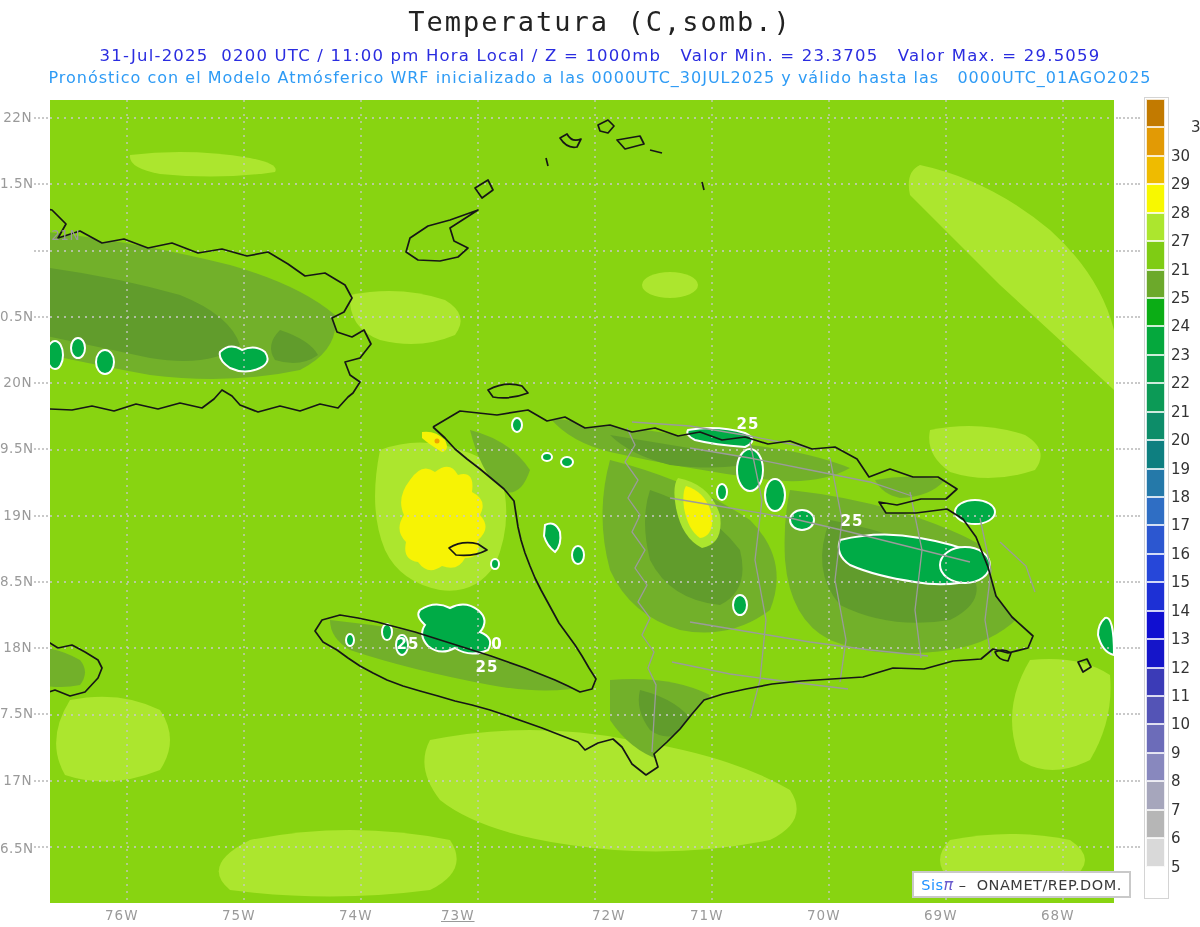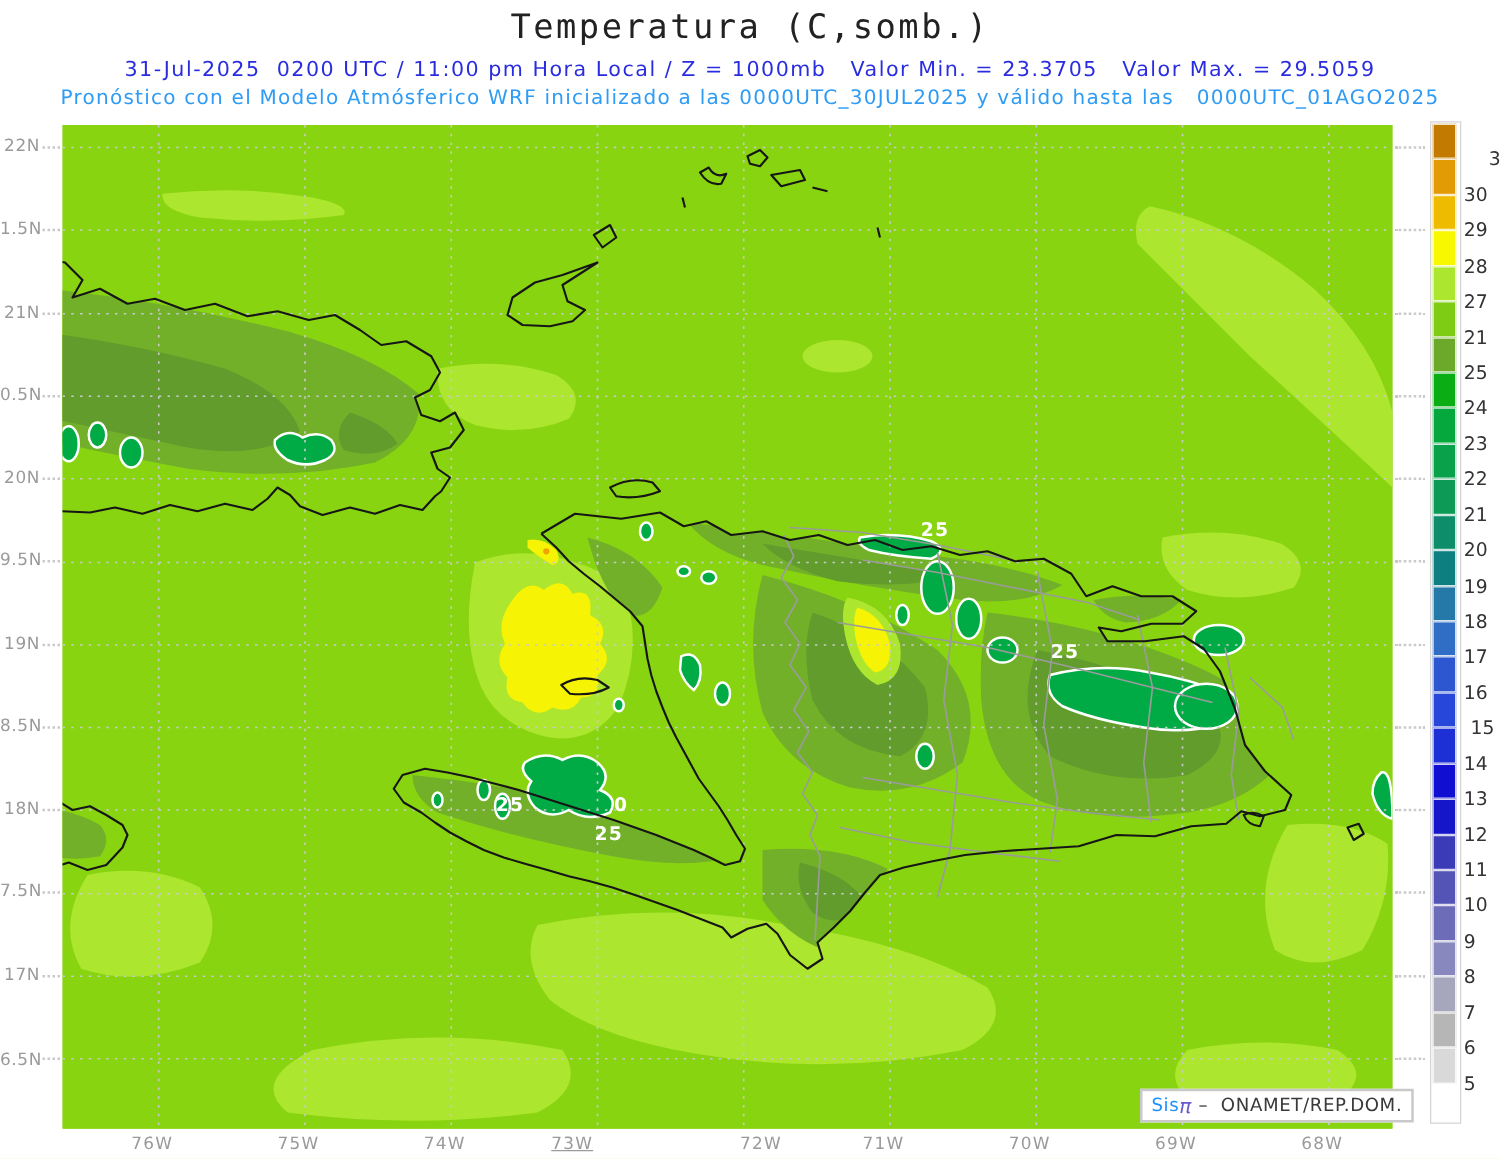--- a/index.html
+++ b/index.html
@@ -196,21 +196,21 @@
 </div>
 
 <div class="cbframe"></div>
 <div id="dyn">
     <div class="latlab" style="top: 109px;">22N</div>
     <div class="stub" style="left: 34px; width: 14px; top: 117px;"></div>
     <div class="stub" style="left: 1116px; width: 24px; top: 117px;"></div>
     <div class="latlab" style="top: 175px;">1.5N</div>
     <div class="stub" style="left: 34px; width: 14px; top: 183px;"></div>
     <div class="stub" style="left: 1116px; width: 24px; top: 183px;"></div>
-    <div class="latlab" style="top: 242px;">21N</div>
+    <div class="latlab" style="top: 227px; margin-left: 48px;">21N</div>
     <div class="stub" style="left: 34px; width: 14px; top: 250px;"></div>
     <div class="stub" style="left: 1116px; width: 24px; top: 250px;"></div>
     <div class="latlab" style="top: 308px;">0.5N</div>
     <div class="stub" style="left: 34px; width: 14px; top: 316px;"></div>
     <div class="stub" style="left: 1116px; width: 24px; top: 316px;"></div>
     <div class="latlab" style="top: 374px;">20N</div>
     <div class="stub" style="left: 34px; width: 14px; top: 382px;"></div>
     <div class="stub" style="left: 1116px; width: 24px; top: 382px;"></div>
     <div class="latlab" style="top: 440px;">9.5N</div>
     <div class="stub" style="left: 34px; width: 14px; top: 448px;"></div>
@@ -279,21 +279,21 @@
     <div class="cblab" style="top: 289px;">25</div>
     <div class="cblab" style="top: 317.429px;">24</div>
     <div class="cblab" style="top: 345.857px;">23</div>
     <div class="cblab" style="top: 374.286px;">22</div>
     <div class="cblab" style="top: 402.714px;">21</div>
     <div class="cblab" style="top: 431.143px;">20</div>
     <div class="cblab" style="top: 459.571px;">19</div>
     <div class="cblab" style="top: 488px;">18</div>
     <div class="cblab" style="top: 516.429px;">17</div>
     <div class="cblab" style="top: 544.857px;">16</div>
-    <div class="cblab" style="top: 573.286px; text-align: center;">15</div>
+    <div class="cblab" style="top: 573.286px;">15</div>
     <div class="cblab" style="top: 601.714px;">14</div>
     <div class="cblab" style="top: 630.143px;">13</div>
     <div class="cblab" style="top: 658.571px;">12</div>
     <div class="cblab" style="top: 687px;">11</div>
     <div class="cblab" style="top: 715.429px;">10</div>
     <div class="cblab" style="top: 743.857px;">9</div>
     <div class="cblab" style="top: 772.286px;">8</div>
     <div class="cblab" style="top: 800.714px;">7</div>
     <div class="cblab" style="top: 829.143px;">6</div>
     <div class="cblab" style="top: 857.571px;">5</div>

